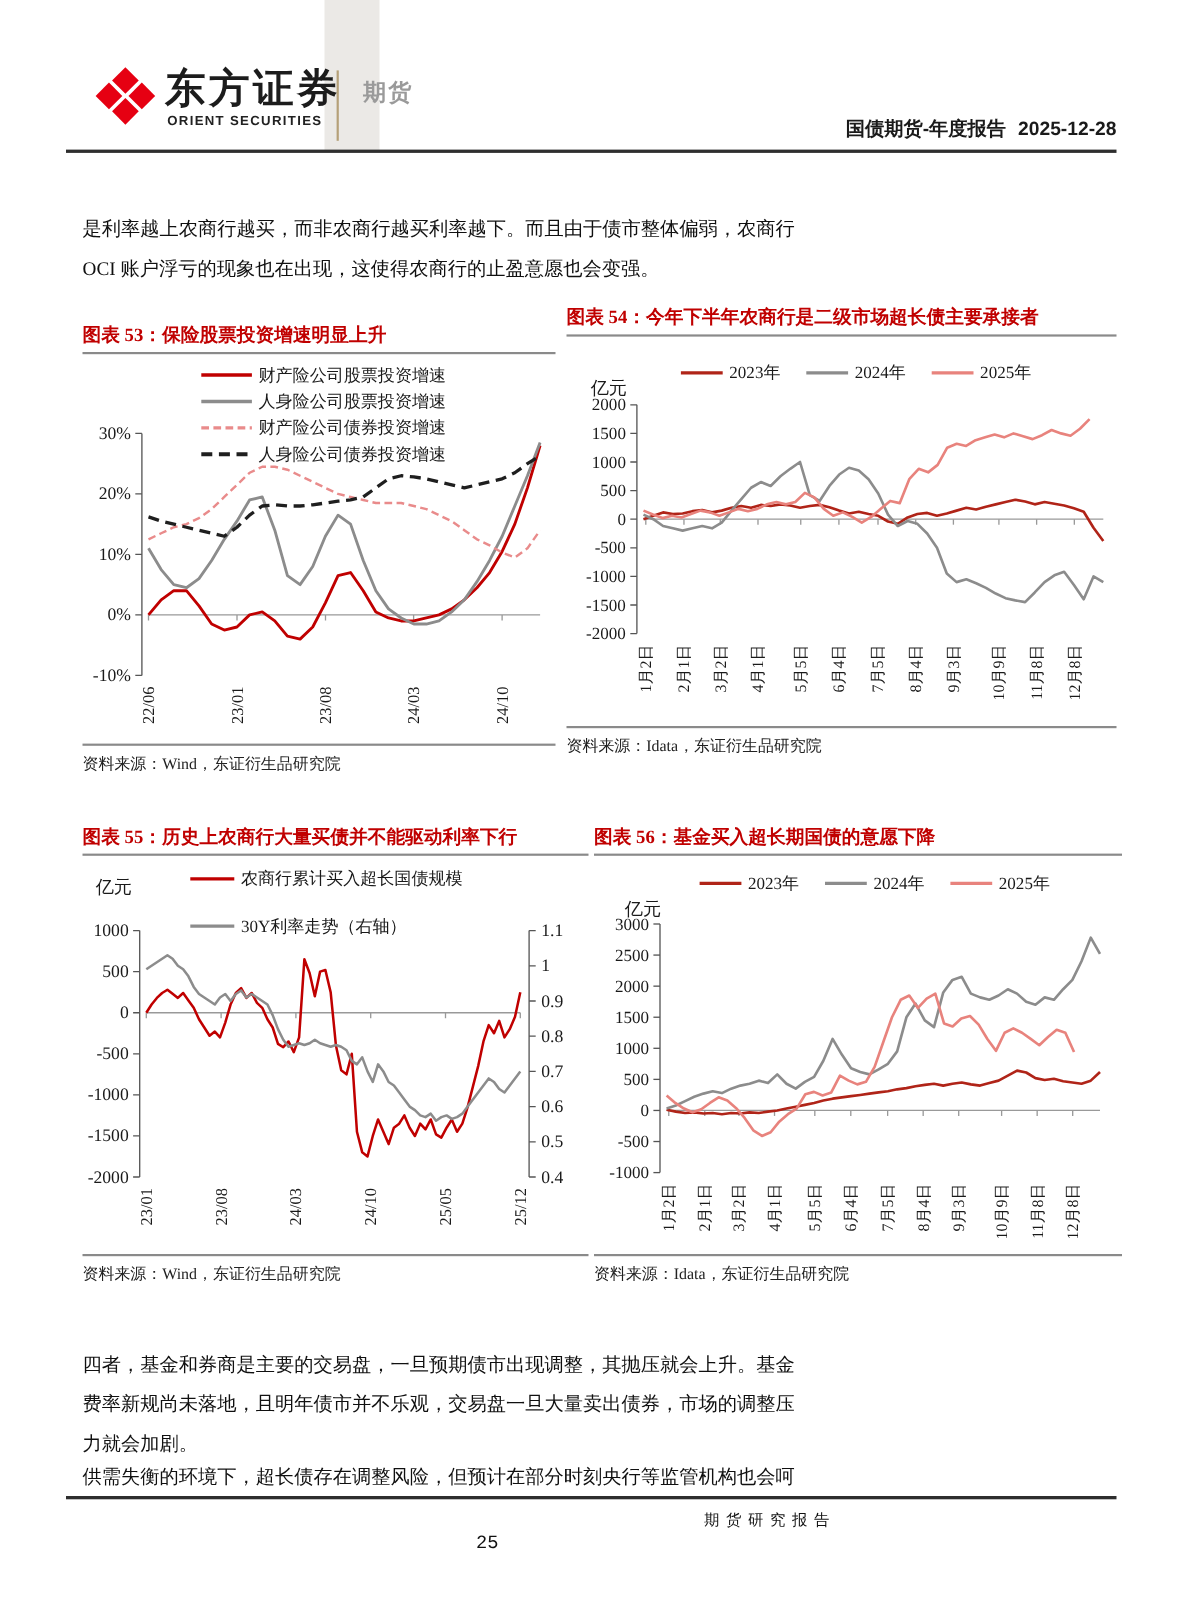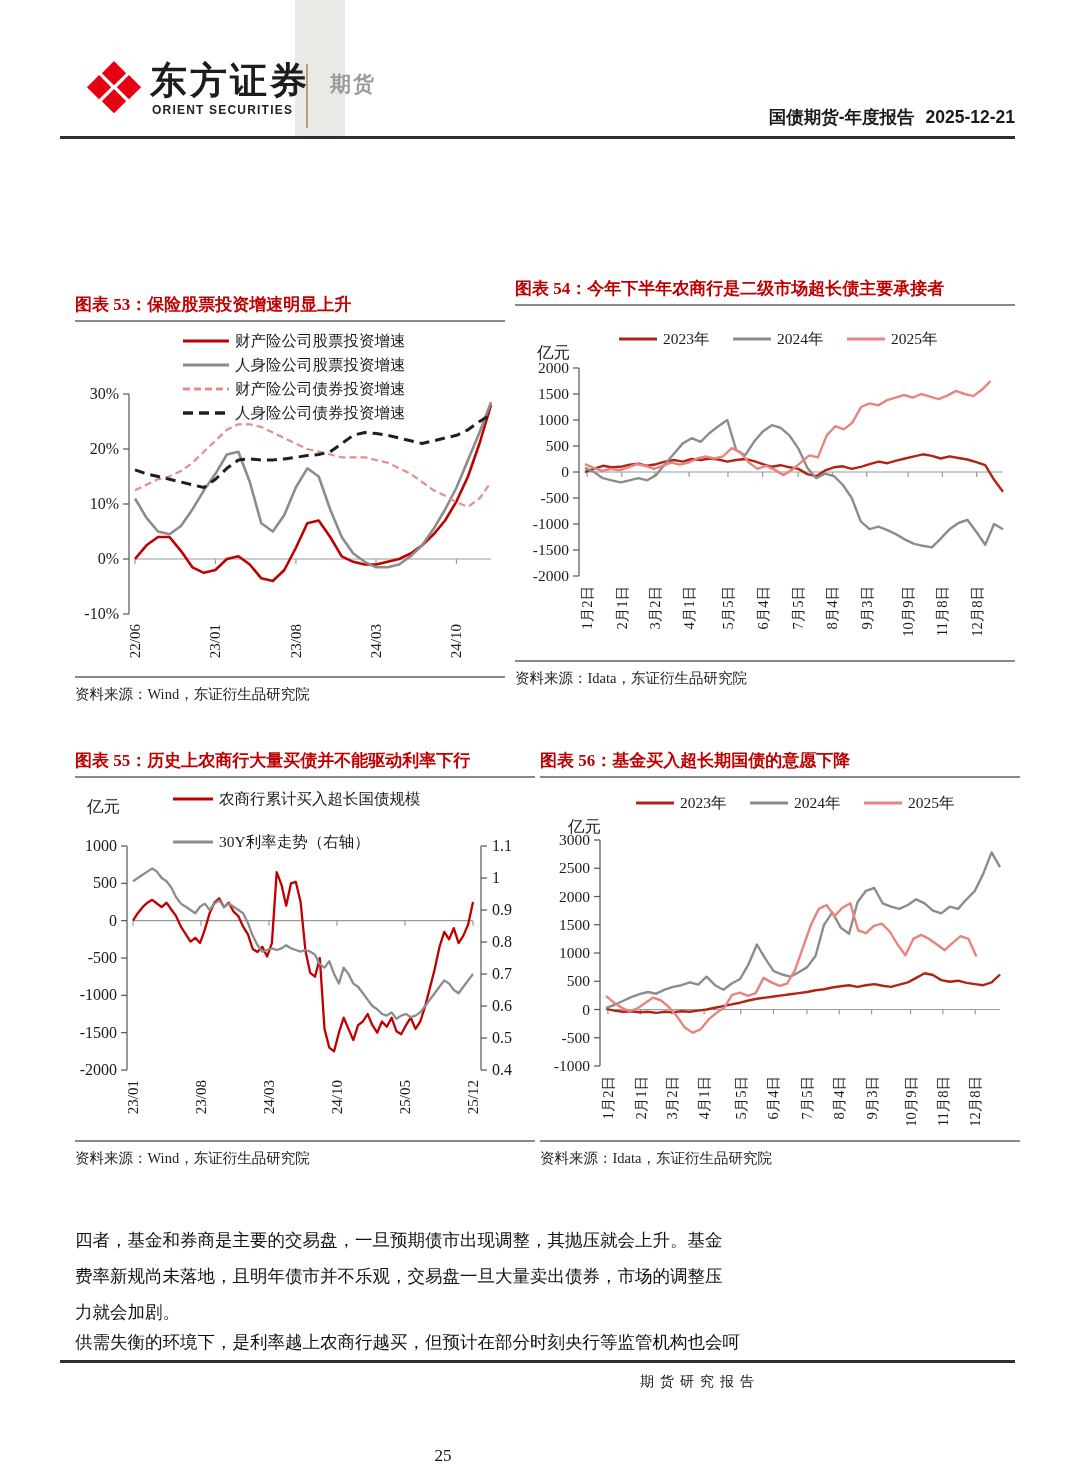--- a/index.html
+++ b/index.html
@@ -27,45 +27,47 @@
   #p3{left:75px;top:1324px;width:900px;}
   
   .figure{position:absolute;}
   .fig-title{font-size:17px;font-weight:bold;color:#c00000;height:28px;line-height:26px;}
   .fig-rule{border:none;border-top:2px solid #8a8a8a;margin:0 0 2px 0;}
   .fig-source{font-size:14.5px;color:#222;padding-top:5px;}
   svg.chart{display:block;}
   svg.chart text{font-family:"Liberation Serif",serif;fill:#1a1a1a;}
   
   .footer-rule{position:absolute;left:60px;top:1360px;width:955px;height:2.5px;background:#2e2e2e;}
-  .page-num{position:absolute;left:418px;top:1446px;width:50px;text-align:center;font-size:17px;}
+  .page-num{position:absolute;left:418px;top:1394px;width:50px;text-align:center;font-size:17px;font-family:Liberation Mono, monospace;}
   .footer-label{position:absolute;left:640px;top:1373px;font-size:14px;letter-spacing:6px;}
 </style>
 </head>
 <body>
 
 <div class="page">
 
   <div class="gray-band"></div>
   <svg class="logo-mark" width="56" height="64" viewBox="0 0 60 62">
     <polygon points="30,0 43,13 30,26 17,13" fill="#e60012"></polygon>
     <polygon points="14,15 27,28 14,41 1,28" fill="#e60012"></polygon>
     <polygon points="46,15 59,28 46,41 33,28" fill="#e60012"></polygon>
     <polygon points="30,30 43,43 30,56 17,43" fill="#e60012"></polygon>
   </svg>
   <div class="brand-cn">东方证券</div>
   <div class="brand-en">ORIENT SECURITIES</div>
   <div class="logo-divider"></div>
   <div class="section-label">期货</div>
   <div class="report-meta">
     <span>国债期货-年度报告</span>
-    <span>2025-12-21</span>
+    <span>2025-12-28</span>
   </div>
   <div class="header-rule"></div>
 
+  <p class="body-text" id="p1">是利率越上农商行越买，而非农商行越买利率越下。而且由于债市整体偏弱，农商行
+OCI 账户浮亏的现象也在出现，这使得农商行的止盈意愿也会变强。</p>
 
   <section class="figure" style="left:75px;top:292px;width:430px;">
     <div class="fig-title">图表 53：保险股票投资增速明显上升</div>
     <hr class="fig-rule">
     <svg class="chart" width="430" height="352">
         <line x1="54" y1="70" x2="54" y2="290" stroke="#555" stroke-width="1.2"></line>
         <line x1="48" y1="70" x2="54" y2="70" stroke="#555" stroke-width="1.2"></line>
         <text x="44" y="75" text-anchor="end" font-size="16">30%</text>
         <line x1="48" y1="125" x2="54" y2="125" stroke="#555" stroke-width="1.2"></line>
         <text x="44" y="130" text-anchor="end" font-size="16">20%</text>
@@ -286,19 +288,19 @@
         <line x1="324" y1="23" x2="362" y2="23" stroke="#e8837d" stroke-width="3"></line>
         <text x="368" y="28" font-size="15.5">2025年</text>
       </svg>
     <hr class="fig-rule">
     <div class="fig-source">资料来源：Idata，东证衍生品研究院</div>
   </section>
 
   <p class="body-text" id="p2">四者，基金和券商是主要的交易盘，一旦预期债市出现调整，其抛压就会上升。基金
 费率新规尚未落地，且明年债市并不乐观，交易盘一旦大量卖出债券，市场的调整压
 力就会加剧。</p>
-  <p class="body-text" id="p3">供需失衡的环境下，是利率越上农商行越买，但预计在部分时刻央行等监管机构也会呵</p>
+  <p class="body-text" id="p3">供需失衡的环境下，超长债存在调整风险，但预计在部分时刻央行等监管机构也会呵</p>
 
   <div class="footer-rule"></div>
   <div class="page-num">25</div>
   <div class="footer-label">期货研究报告</div>
 
 </div>
 
 </body></html>

